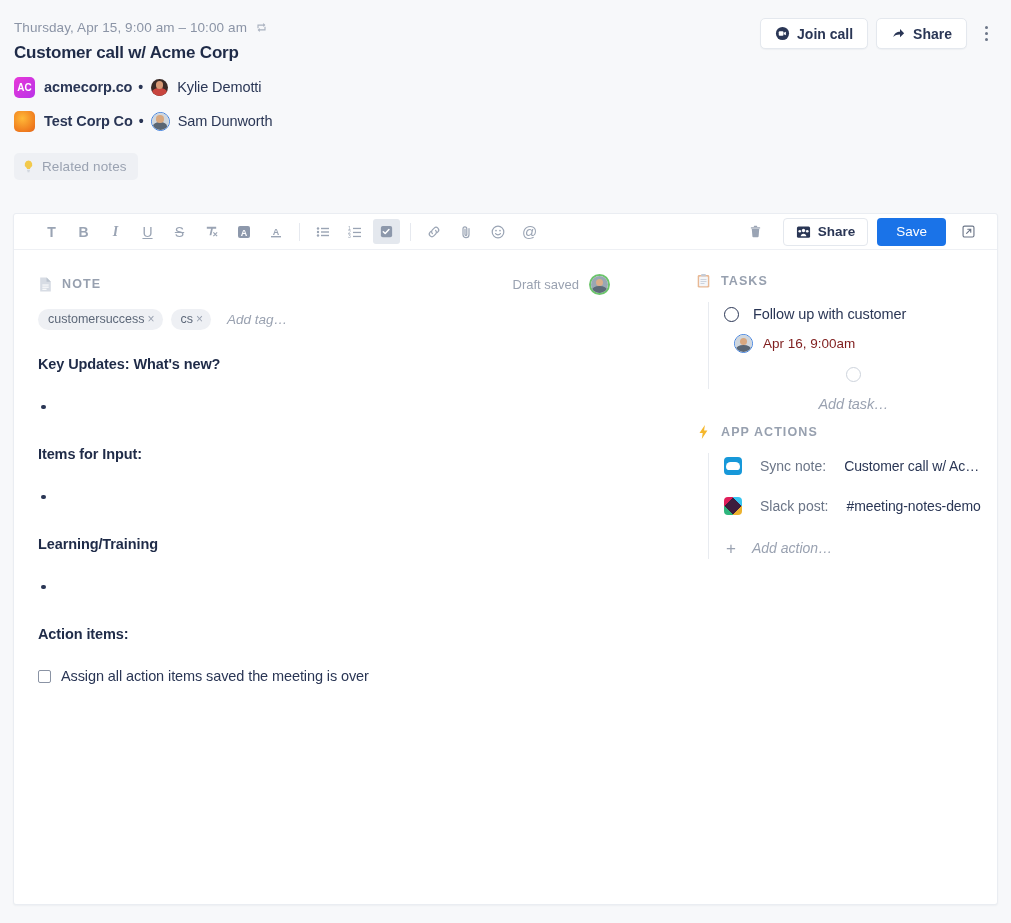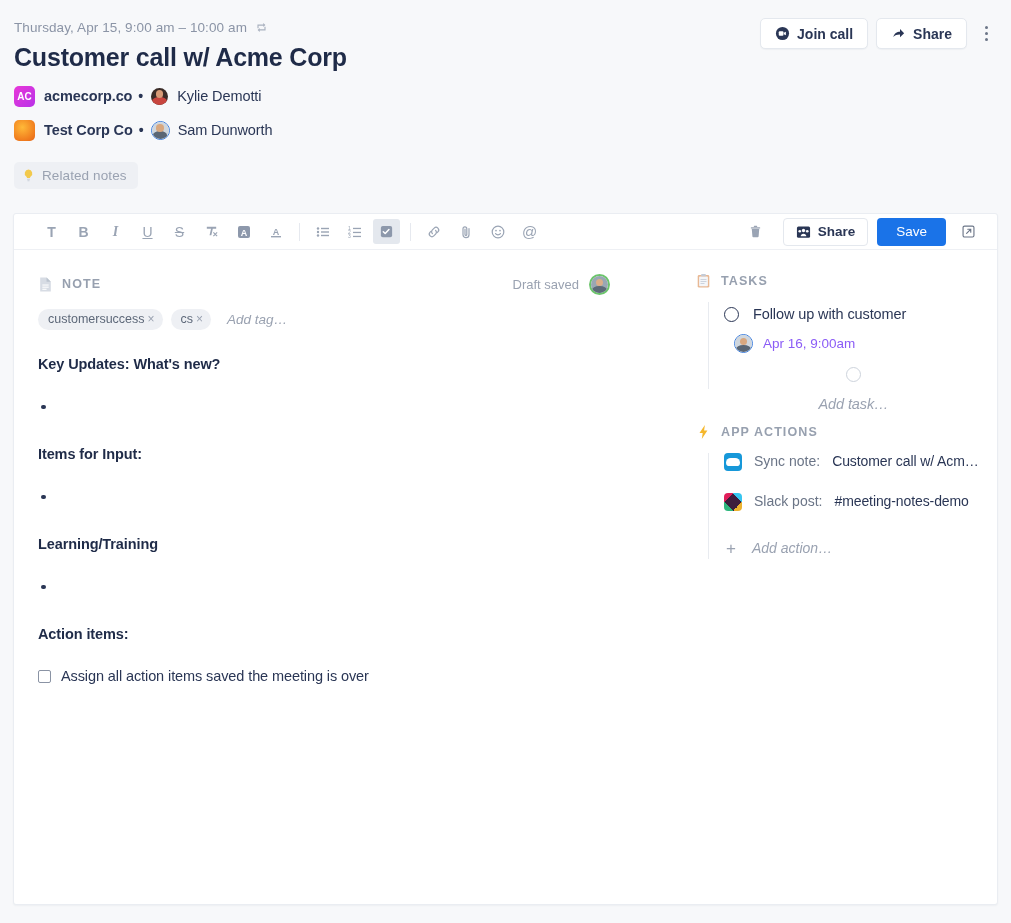--- a/index.html
+++ b/index.html
@@ -10,21 +10,21 @@
     -webkit-font-smoothing: antialiased;
     overflow: hidden;
   }
 
   
   .header { position: relative; padding: 18px 14px 0 14px; }
   .meta-row { display: flex; align-items: center; gap: 8px; height: 18px; }
   .meta-text { font-size: 13.5px; color: #8b94a6; letter-spacing: .1px; }
   .recur-icon { width: 13px; height: 13px; display: block; }
   .title {
-    font-size: 25px; font-weight: bold; color: #1f2b48;
+    font-size: 17px; font-weight: bold; color: #1f2b48;
     letter-spacing: -.2px; margin-top: 7px;
   }
 
   .attendee-row { display: flex; align-items: center; margin-top: 12px; height: 24px; }
   .attendee-row.second { margin-top: 10px; }
   .org-logo {
     width: 21px; height: 21px; border-radius: 5px; flex: none;
     display: flex; align-items: center; justify-content: center;
     font-size: 10px; font-weight: bold; color: #fff; overflow: hidden;
   }
@@ -171,25 +171,25 @@
     border: 1.6px solid #2a3655; flex: none;
   }
   .task-circle.ghost { border-color: #cdd3dc; }
   .task-text { font-size: 14.5px; color: #2a3655; letter-spacing: -.1px; }
   .task-text.ghost { color: #9aa2b1; font-style: italic; }
   .task-sub { display: flex; align-items: center; gap: 10px; margin: 8px 0 0 10px; }
   .task-sub-av {
     width: 19px; height: 19px; border-radius: 50%;
     border: 1.6px solid #3b7ddd; overflow: hidden; position: relative; flex: none;
   }
-  .task-date { font-size: 13.5px; color: #8b5cf6; }
+  .task-date { font-size: 13.5px; color: #7f1d1d; }
   .add-task-row { display: flex; align-items: center; gap: 14px; height: 22px; margin-top: 14px; cursor: pointer; flex-direction: column; }
 
   .apps { margin-top: 34px; }
-  .app-row { display: flex; align-items: flex-start; gap: 12px; height: 26px; margin-bottom: 14px; cursor: pointer; }
+  .app-row { display: flex; align-items: center; gap: 18px; height: 26px; margin-bottom: 14px; cursor: pointer; }
   .app-icon { width: 18px; height: 18px; border-radius: 4px; flex: none; overflow: hidden; position: relative; }
   .app-sf { background: #1798d9; }
   .app-sf:after {
     content: ""; position: absolute; left: 2px; top: 5px; width: 14px; height: 8px;
     background: #fff; border-radius: 7px 7px 5px 5px;
   }
   .app-slack {
     background: #3d1d3d;
     background-image:
       linear-gradient(135deg, #e01e5a 0%, #e01e5a 25%, transparent 25%),

